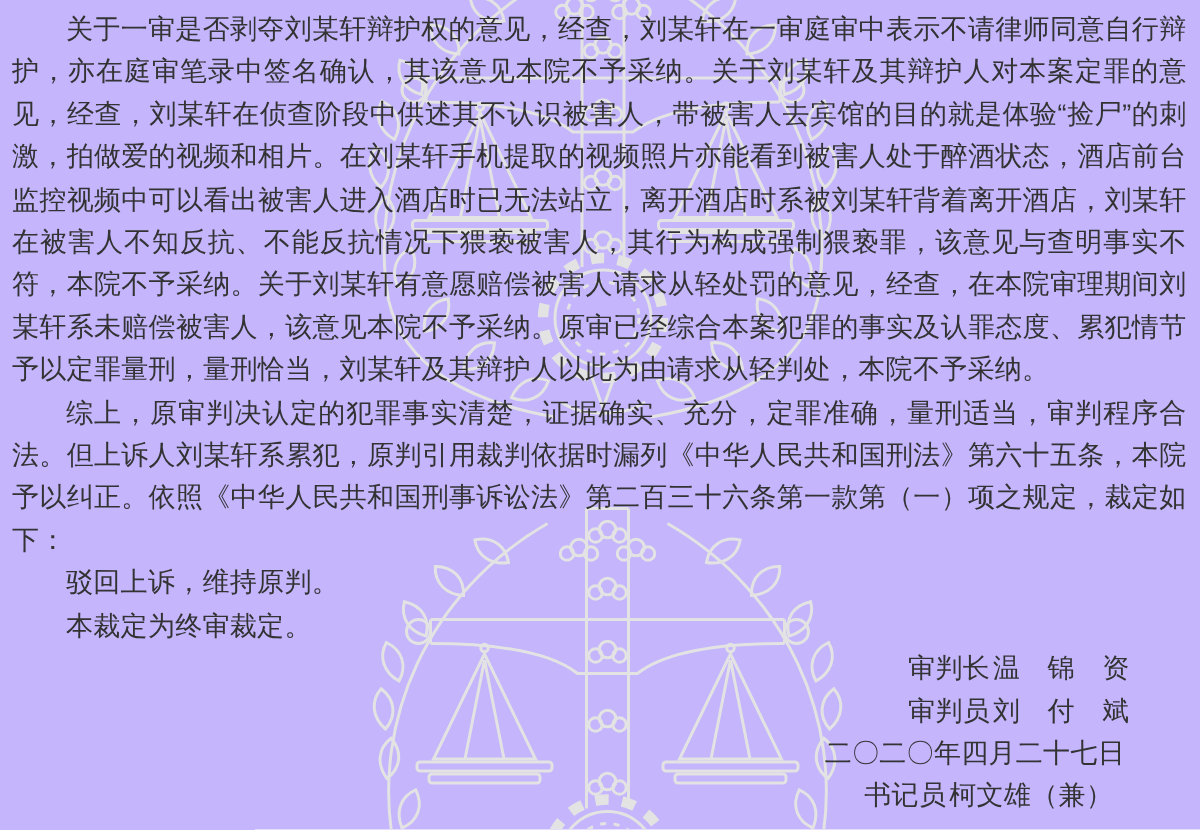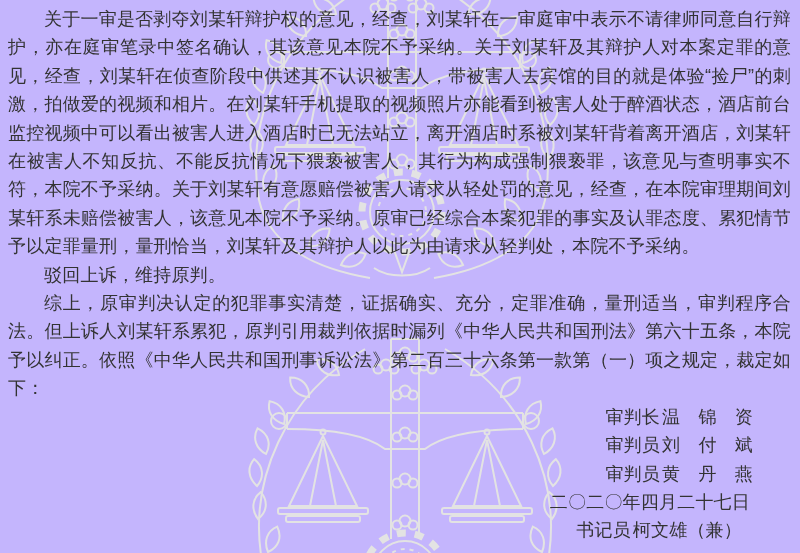--- a/index.html
+++ b/index.html
@@ -115,25 +115,25 @@
 
   <svg class="watermark wm-top" width="380" height="310" viewBox="0 0 380 310" aria-hidden="true">
     <use href="#court-emblem"></use>
   </svg>
   <svg class="watermark wm-bottom" width="380" height="310" viewBox="0 0 380 310" aria-hidden="true">
     <use href="#court-emblem"></use>
   </svg>
 
   <div class="content">
     <p class="para">关于一审是否剥夺刘某轩辩护权的意见，经查，刘某轩在一审庭审中表示不请律师同意自行辩护，亦在庭审笔录中签名确认，其该意见本院不予采纳。关于刘某轩及其辩护人对本案定罪的意见，经查，刘某轩在侦查阶段中供述其不认识被害人，带被害人去宾馆的目的就是体验“捡尸”的刺激，拍做爱的视频和相片。在刘某轩手机提取的视频照片亦能看到被害人处于醉酒状态，酒店前台监控视频中可以看出被害人进入酒店时已无法站立，离开酒店时系被刘某轩背着离开酒店，刘某轩在被害人不知反抗、不能反抗情况下猥亵被害人，其行为构成强制猥亵罪，该意见与查明事实不符，本院不予采纳。关于刘某轩有意愿赔偿被害人请求从轻处罚的意见，经查，在本院审理期间刘某轩系未赔偿被害人，该意见本院不予采纳。原审已经综合本案犯罪的事实及认罪态度、累犯情节予以定罪量刑，量刑恰当，刘某轩及其辩护人以此为由请求从轻判处，本院不予采纳。</p>
+    <p class="para">综上，原审判决认定的犯罪事实清楚，证据确实、充分，定罪准确，量刑适当，审判程序合法。但上诉人刘某轩系累犯，原判引用裁判依据时漏列《中华人民共和国刑法》第六十五条，本院予以纠正。依照《中华人民共和国刑事诉讼法》第二百三十六条第一款第（一）项之规定，裁定如下：</p>
     <p class="para">驳回上诉，维持原判。</p>
-    <p class="para">综上，原审判决认定的犯罪事实清楚，证据确实、充分，定罪准确，量刑适当，审判程序合法。但上诉人刘某轩系累犯，原判引用裁判依据时漏列《中华人民共和国刑法》第六十五条，本院予以纠正。依照《中华人民共和国刑事诉讼法》第二百三十六条第一款第（一）项之规定，裁定如下：</p>
+    <p class="para">本裁定为终审裁定。</p>
 
     <div class="signature-block">
       <p class="sig"><span class="sig-role">审判长</span><span class="sig-name">温　锦　资</span></p>
       <p class="sig"><span class="sig-role">审判员</span><span class="sig-name">刘　付　斌</span></p>
-      <p class="sig"><span class="sig-role">审判员</span><span class="sig-name">黄　丹　燕</span></p>
       <p class="sig sig-date">二〇二〇年四月二十七日</p>
       <p class="sig sig-clerk"><span class="sig-role">书记员</span><span class="sig-name">柯文雄（兼）</span></p>
     </div>
   </div>
 
 </div>
 
 </body></html>

